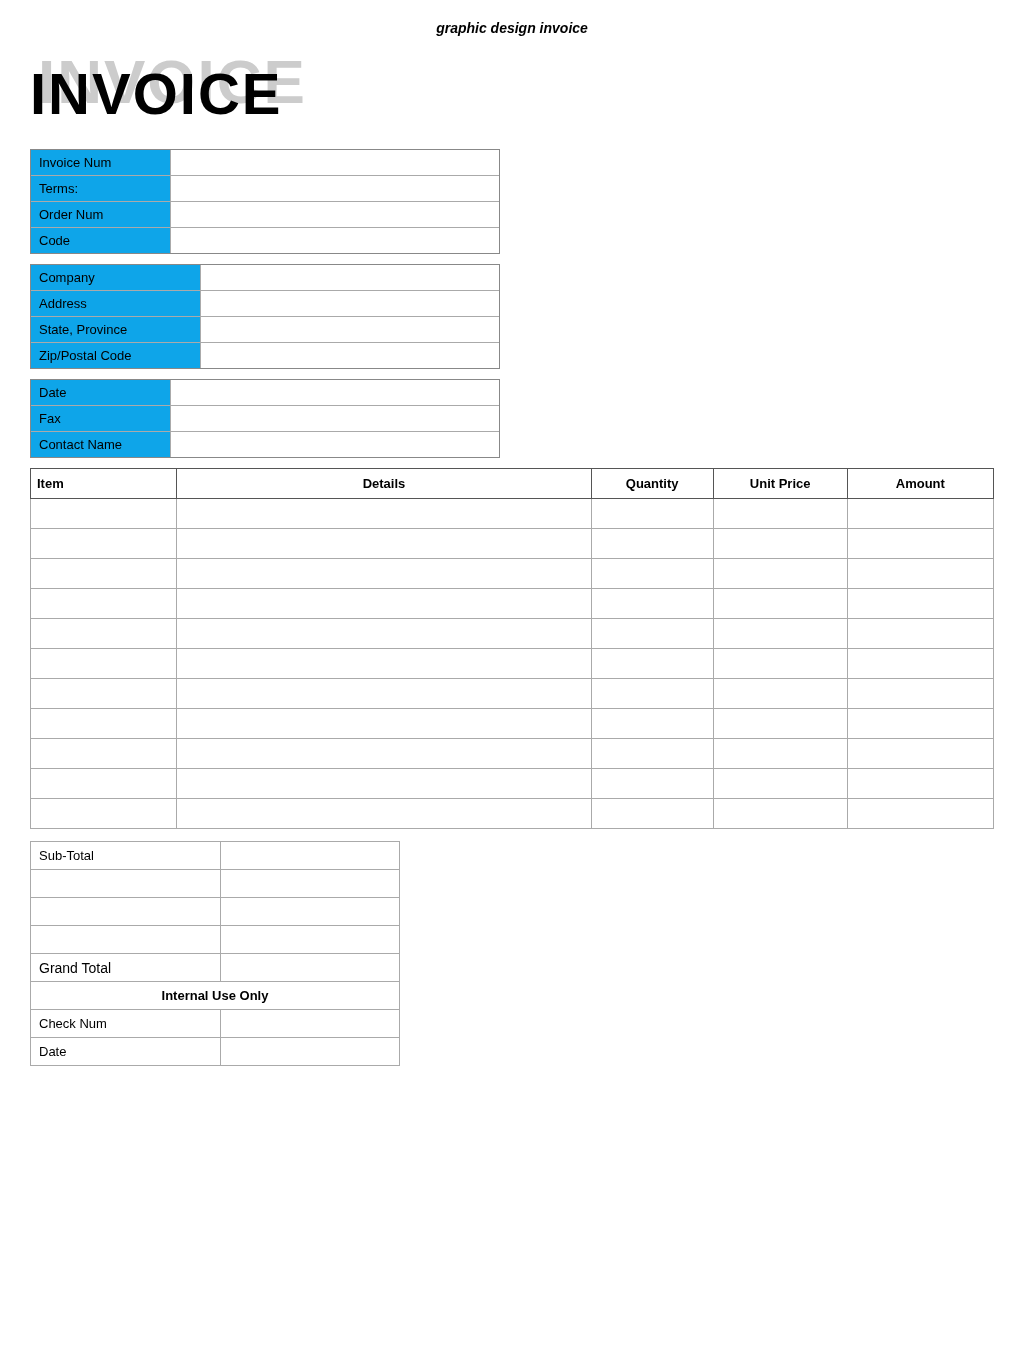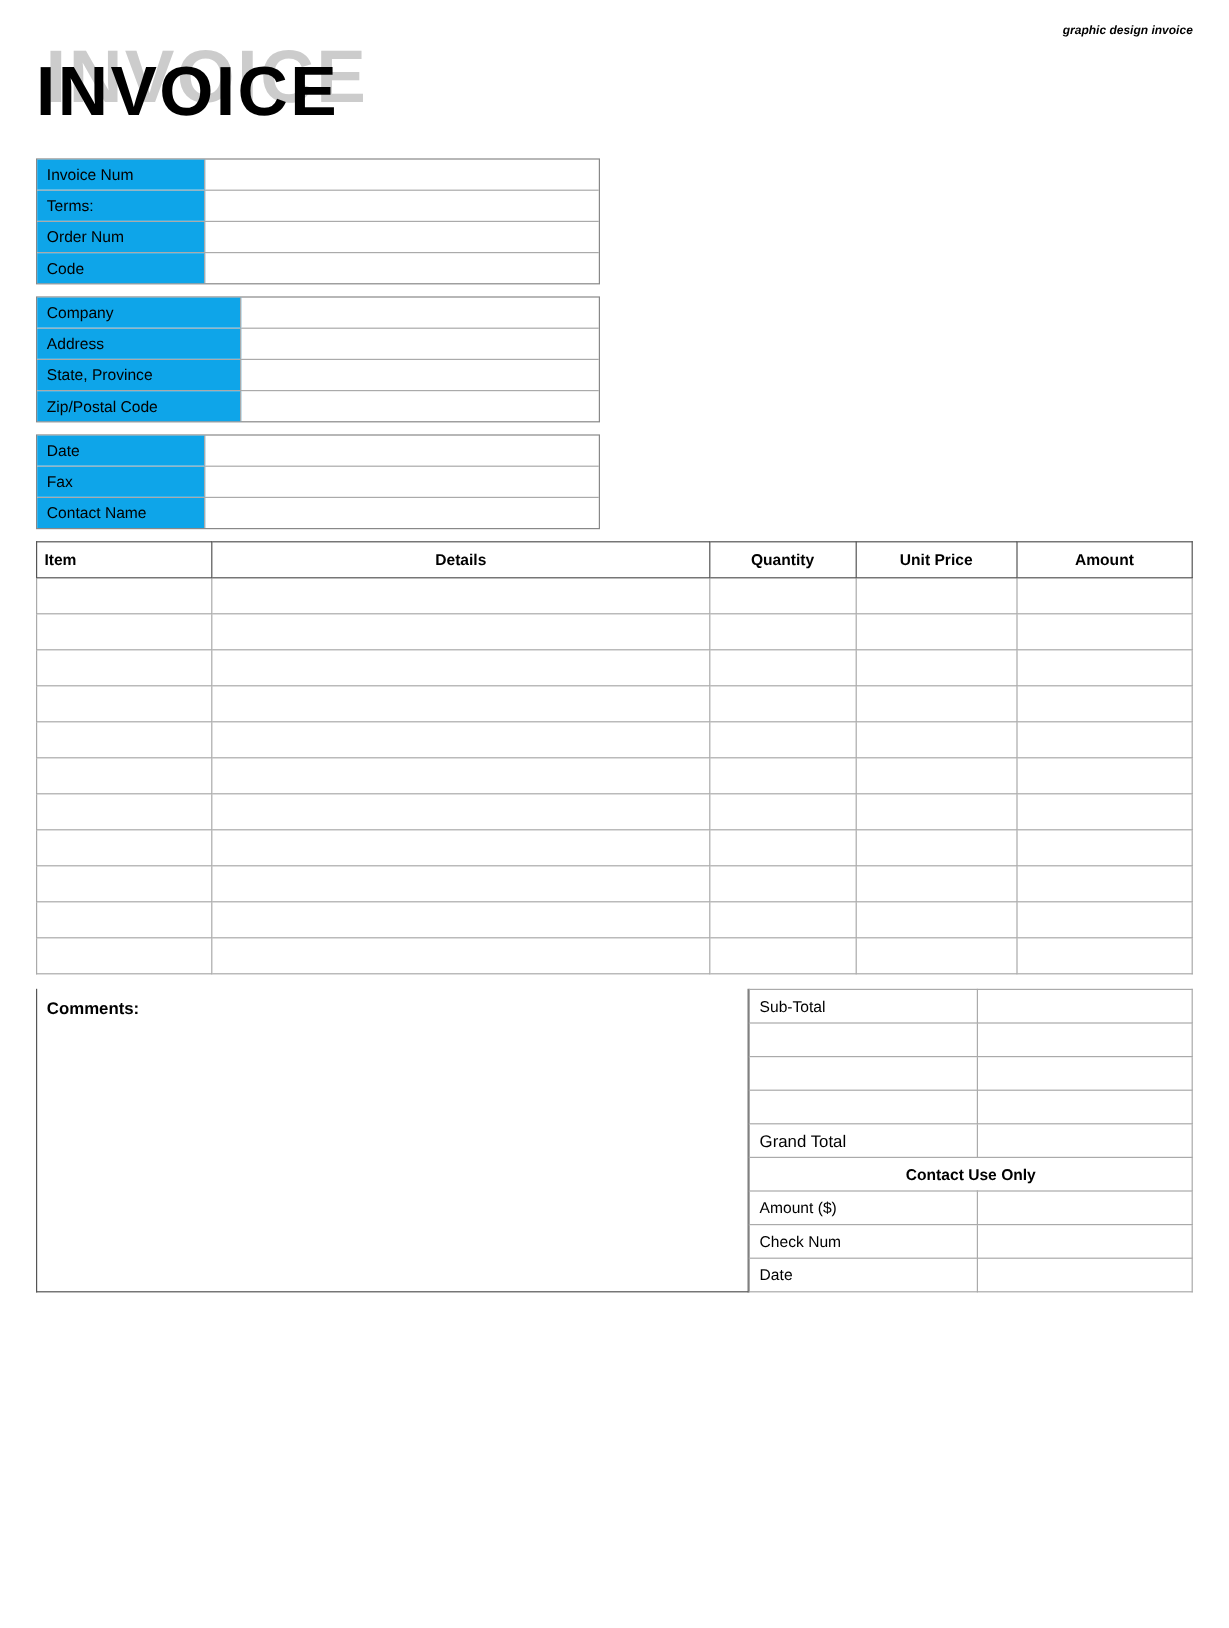--- a/index.html
+++ b/index.html
@@ -7,25 +7,25 @@
       font-family: Arial, sans-serif;
       font-size: 13px;
       background: #fff;
       color: #000;
       width: 1024px;
       min-height: 1357px;
       padding: 20px 30px;
     }
 
     .top-right {
-      text-align: right;
+      text-align: center;
       font-style: italic;
       font-weight: bold;
-      font-size: 10px;
-      margin-bottom: 3px;
+      font-size: 14px;
+      margin-bottom: 15px;
     }
 
     .invoice-title-wrapper {
       position: relative;
       width: 220px;
       height: 80px;
       margin-bottom: 18px;
     }
 
     .invoice-title-shadow {
@@ -323,23 +323,20 @@
         <td></td>
         <td></td>
         <td></td>
         <td></td>
         <td></td>
       </tr>
     </tbody>
 </table>
 
 <div style="display:flex; width:100%; align-items:stretch;">
-  <div class="comments-cell">
-    <span class="comments-label">Comments:</span>
-  </div>
   <div class="totals-section">
     <table class="totals-table">
       <tbody>
         <tr>
           <td class="label-cell subtotal-label">Sub-Total</td>
           <td class="value-cell"></td>
         </tr>
         <tr>
           <td class="label-cell"></td>
           <td class="value-cell"></td>
@@ -350,25 +347,21 @@
         </tr>
         <tr>
           <td class="label-cell"></td>
           <td class="value-cell"></td>
         </tr>
         <tr>
           <td class="label-cell grand-total-label">Grand Total</td>
           <td class="value-cell"></td>
         </tr>
         <tr>
-          <td colspan="2" class="internal-header">Contact Use Only</td>
-        </tr>
-        <tr>
-          <td class="label-cell">Amount ($)</td>
-          <td class="value-cell"></td>
+          <td colspan="2" class="internal-header">Internal Use Only</td>
         </tr>
         <tr>
           <td class="label-cell">Check Num</td>
           <td class="value-cell"></td>
         </tr>
         <tr>
           <td class="label-cell">Date</td>
           <td class="value-cell"></td>
         </tr>
       </tbody>

